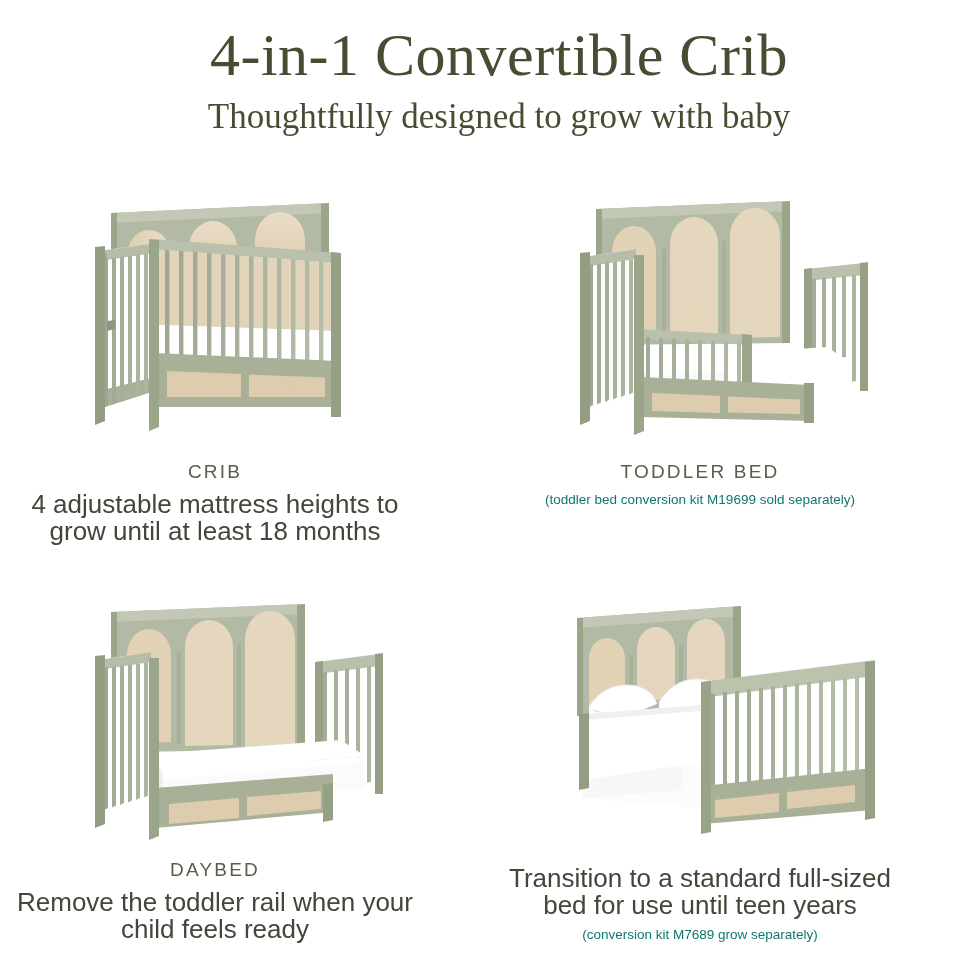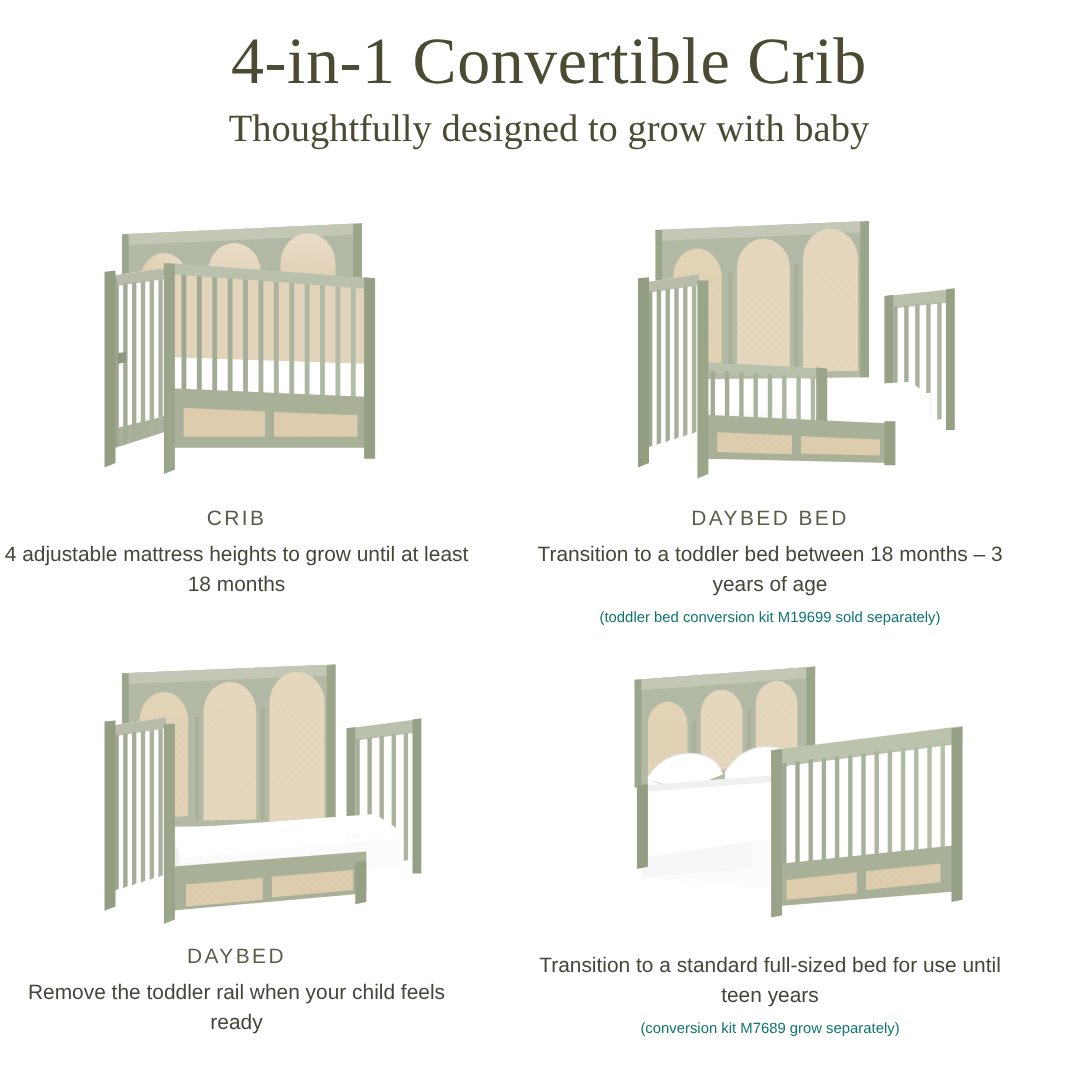--- a/index.html
+++ b/index.html
@@ -81,21 +81,21 @@
   .cap-label {
     font-family: "Liberation Sans", sans-serif;
     font-size: 19px;
     line-height: 24px;
     letter-spacing: 2.2px;
     color: #5c5c49;
     font-weight: 400;
   }
   .cap-desc {
     font-family: "Liberation Sans", sans-serif;
-    font-size: 19px;
+    font-size: 26px;
     line-height: 27px;
     color: #45453a;
     margin-top: 7px;
     font-weight: 400;
   }
   .cap-note {
     font-family: "Liberation Sans", sans-serif;
     font-size: 13.5px;
     line-height: 19px;
     color: #0f766e;
@@ -295,22 +295,21 @@
           </g>
 
           <g>
             <path d="M56 60 L66 60 L66 236 L56 240 Z" fill="#9ba58a"></path>
             <path d="M2 58 L12 57 L12 226 L2 230 Z" fill="#939d82"></path>
             <path d="M226 188 L236 188 L236 228 L226 228 Z" fill="#96a085"></path>
           </g>
         </svg>
       </div>
       <div class="caption">
-        <div class="cap-label">DAYBED BED</div>
-        <div class="cap-desc">Transition to a toddler bed between 18 months – 3 years of age</div>
+        <div class="cap-label">TODDLER BED</div>
         <div class="cap-note">(toddler bed conversion kit M19699 sold separately)</div>
       </div>
     </div>
 
     <div class="cell">
       <div class="figure">
         <svg width="300" height="250" viewBox="0 0 300 250">
 
           <g>
             <path d="M18 14 L212 6 L212 152 L18 154 Z" fill="#b2b9a4"></path>

